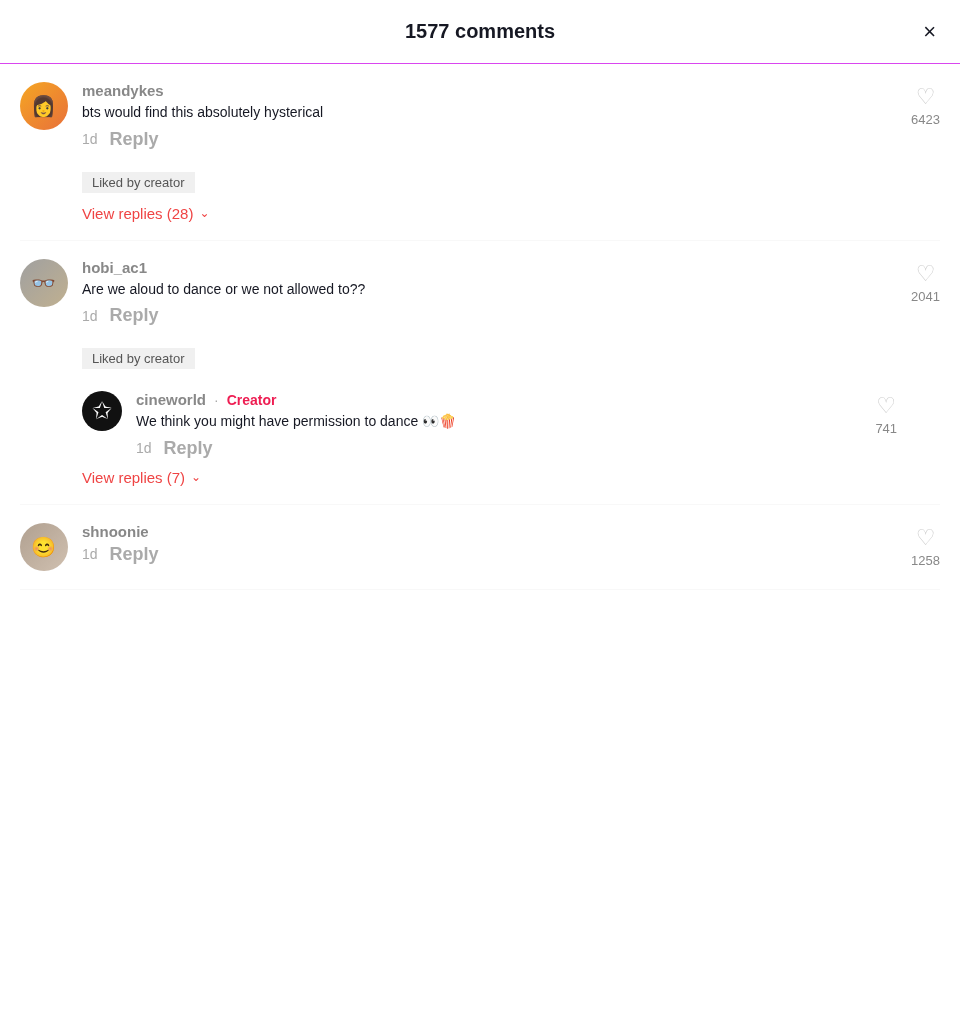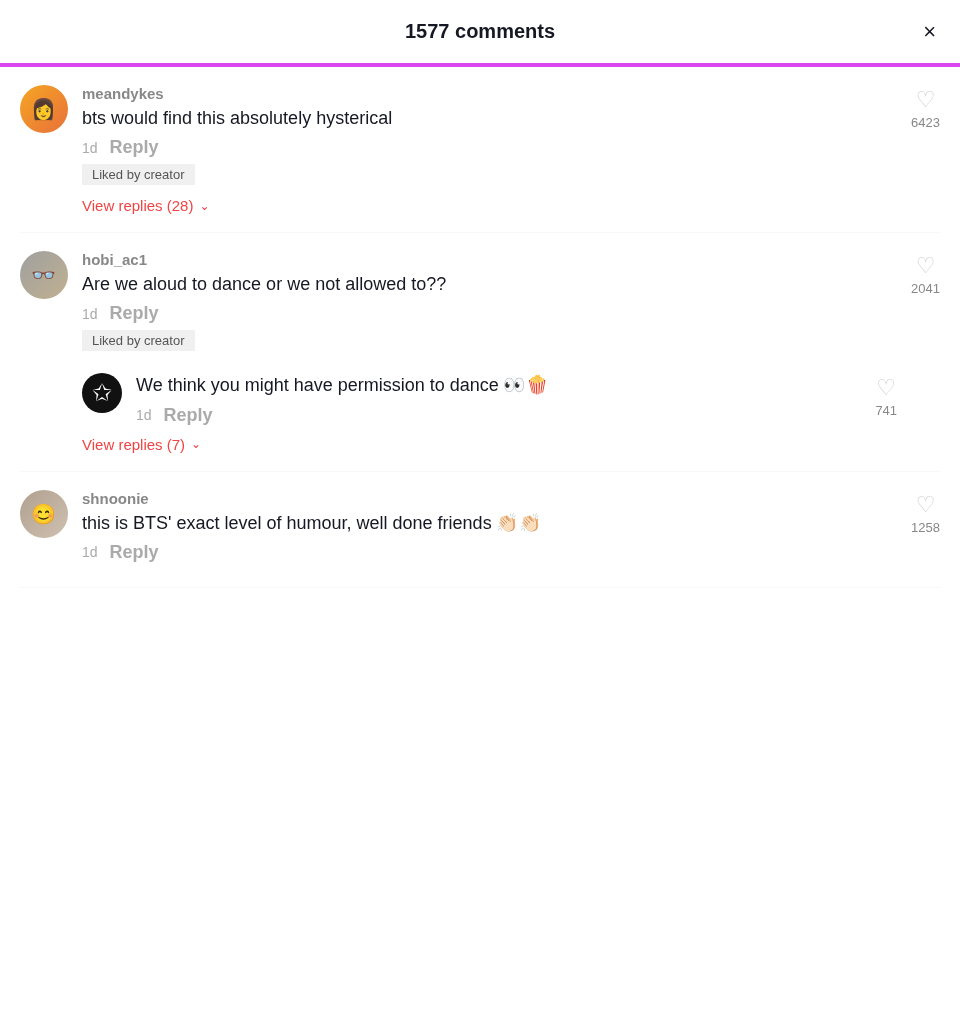--- a/index.html
+++ b/index.html
@@ -10,21 +10,21 @@
       min-height: 1023px;
       overflow-x: hidden;
     }
 
     .header {
       display: flex;
       align-items: center;
       justify-content: center;
       padding: 20px 24px;
       position: relative;
-      border-bottom: 4px solid #d946ef;
+      border-bottom: 1px solid #d946ef;
     }
 
     .header-title {
       font-size: 20px;
       font-weight: 700;
       color: #161823;
     }
 
     .close-btn {
       position: absolute;
@@ -75,21 +75,21 @@
     }
 
     .comment-username {
       font-size: 15px;
       font-weight: 600;
       color: #888;
       margin-bottom: 4px;
     }
 
     .comment-text {
-      font-size: 18px;
+      font-size: 14px;
       color: #161823;
       line-height: 1.4;
       margin-bottom: 6px;
     }
 
     .comment-meta {
       display: flex;
       align-items: center;
       gap: 12px;
       margin-bottom: 6px;
@@ -110,20 +110,21 @@
     }
 
     .liked-badge {
       display: inline-block;
       background: #f0f0f0;
       color: #555;
       font-size: 13px;
       padding: 3px 10px;
       border-radius: 0;
       margin-bottom: 8px;
+      margin-top: 16px;
     }
 
     .view-replies-btn {
       display: flex;
       align-items: center;
       gap: 6px;
       font-size: 15px;
       color: #ef4444;
       font-weight: 500;
       background: none;
@@ -250,20 +251,25 @@
         <span class="avatar-placeholder">👓</span>
       </div>
       <div class="comment-body"><div class="comment-username">hobi_ac1</div><div class="comment-text">Are we aloud to dance or we not allowed to??</div><div class="comment-meta">
           <span class="comment-time">1d</span>
           <button class="comment-reply-btn">Reply</button>
         </div><div class="liked-badge">Liked by creator</div><div class="reply-comment">
           <div class="reply-avatar cineworld-avatar">
             <span style="font-size: 24px; color: rgb(255, 255, 255); line-height: 1;">✩</span>
           </div>
           <div class="comment-body">
+            <div class="reply-username-row">
+              <span class="reply-username">cineworld</span>
+              <span class="dot-sep">·</span>
+              <span class="creator-badge">Creator</span>
+            </div>
             <div class="comment-text">We think you might have permission to dance 👀🍿</div>
             <div class="comment-meta">
               <span class="comment-time">1d</span>
               <button class="comment-reply-btn">Reply</button>
             </div>
           </div>
           <div class="comment-likes">
             <span class="heart-icon">♡</span>
             <span class="likes-count">741</span>
           </div>
@@ -275,21 +281,20 @@
         <span class="heart-icon">♡</span>
         <span class="likes-count">2041</span>
       </div>
     </div>
     <div class="comment-item">
       <div class="avatar avatar-shnoonie">
         <span class="avatar-placeholder">😊</span>
       </div>
       <div class="comment-body">
         <div class="comment-username">shnoonie</div>
-        <div class="comment-text">this is BTS' exact level of humour, well done friends 👏🏻👏🏻</div>
         <div class="comment-meta">
           <span class="comment-time">1d</span>
           <button class="comment-reply-btn">Reply</button>
         </div>
       </div>
       <div class="comment-likes">
         <span class="heart-icon">♡</span>
         <span class="likes-count">1258</span>
       </div>
     </div>

